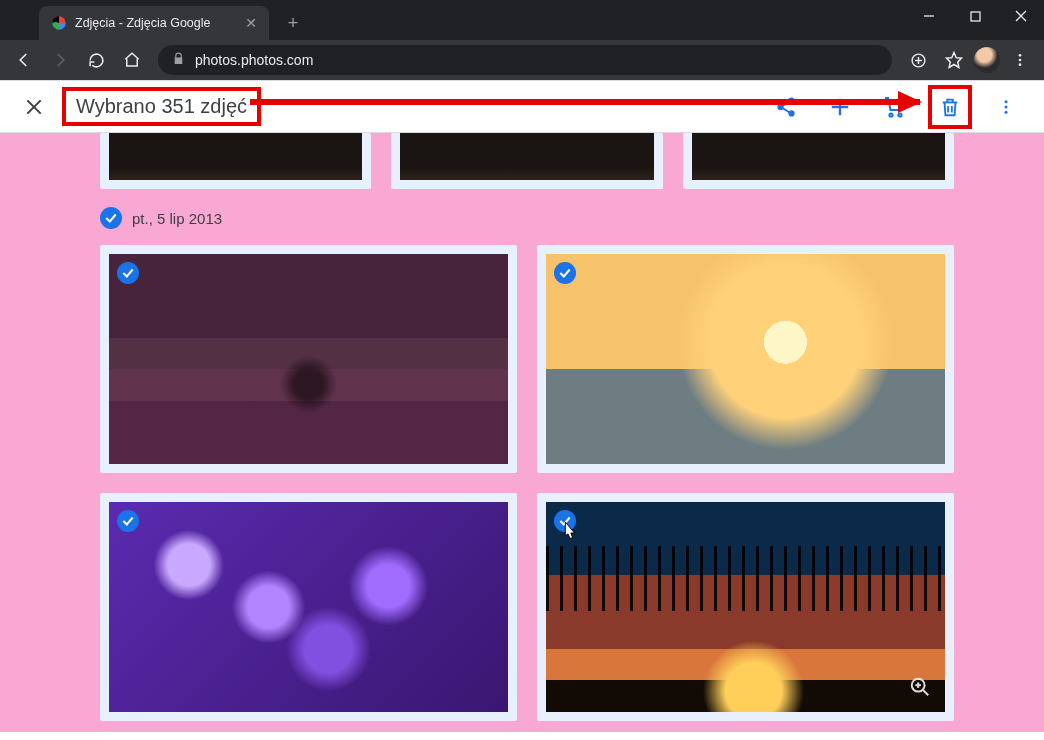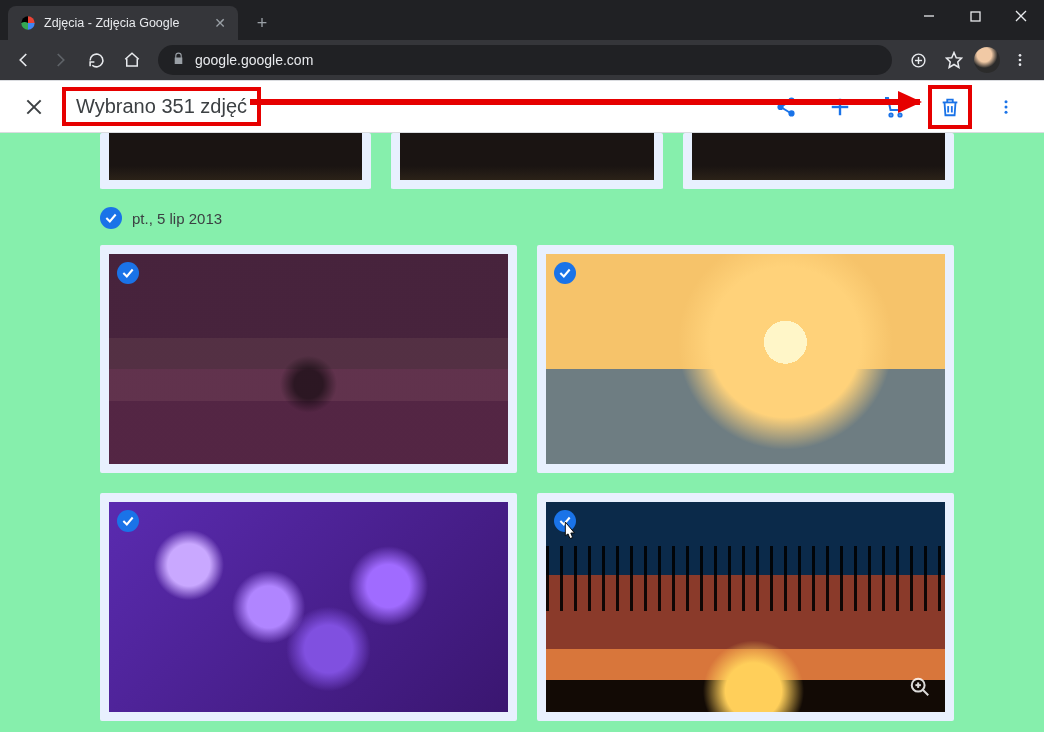--- a/index.html
+++ b/index.html
@@ -1,20 +1,20 @@
 <!DOCTYPE html>
 <html><head>
 <meta charset="utf-8">
 <style>
   * { box-sizing: border-box; margin: 0; padding: 0; }
   html, body { width: 1044px; height: 740px; font-family: Arial, Helvetica, sans-serif; background: #fff; overflow: hidden; }
 
   
   .chrome { background: #202124; }
-  .tabstrip { height: 40px; display: flex; align-items: flex-end; padding-left: 8px; }
+  .tabstrip { height: 40px; display: flex; align-items: flex-end; padding-left: 8px; margin-left: 31px; }
   .tab {
     display: flex; align-items: center; gap: 8px;
     background: #35363a; color: #e8eaed;
     height: 34px; padding: 0 12px; border-radius: 8px 8px 0 0;
     font-size: 12.5px; min-width: 230px; position: relative;
   }
   .tab .favicon { width: 16px; height: 16px; }
   .tab .title { flex: 1; white-space: nowrap; overflow: hidden; text-overflow: ellipsis; }
   .tab .close { color: #9aa0a6; font-size: 14px; cursor: pointer; }
   .newtab { width: 28px; height: 28px; margin-left: 10px; margin-bottom: 3px; color: #9aa0a6; display:flex; align-items:center; justify-content:center; cursor:pointer; font-size:18px; }
@@ -50,21 +50,21 @@
     position:absolute; left:250px; top:18px; height:0; width:670px;
     border-top: 6px solid #e60000;
   }
   .arrow-annot::after{
     content:''; position:absolute; right:-2px; top:-14px;
     border-left: 24px solid #e60000; border-top:11px solid transparent; border-bottom:11px solid transparent;
   }
   .selbar-wrap{position:relative;}
 
   
-  .content { padding: 0 90px 12px 100px; height:calc(100% - 60px); overflow-y:auto; background:#86efac;}
+  .content { padding: 0 90px 12px 100px; height:calc(100% - 60px); overflow-y:auto; background:#f9a8d4;}
   .toprow { display:flex; gap:20px; margin-bottom:18px; }
   .toprow .thumb { flex:1; height:56px; border-radius:2px; background: linear-gradient(#1a1412 0%, #1a1412 70%, #2b2218 100%); border:9px solid #e8f0fe; border-top:none;}
   .date-row { display:flex; align-items:center; gap:10px; margin: 14px 0 16px 0; }
   .check-badge { width:22px; height:22px; border-radius:50%; background:#1a73e8; display:flex; align-items:center; justify-content:center; }
   .check-badge svg { width:14px; height:14px; }
   .date-label { color:#3c4043; font-size:15px; }
 
   .grid { display:grid; grid-template-columns: 1fr 1fr; gap:20px; }
   .card { position:relative; border:9px solid #e8f0fe; border-radius:2px; }
   .card .img { width:100%; height:210px; display:block; }
@@ -160,21 +160,21 @@
     <div class="tool-btn">
         <svg width="18" height="18" viewBox="0 0 24 24" fill="none" stroke="currentColor" stroke-width="2">
           <path d="M3 11l9-8 9 8"></path>
           <path d="M5 10v10h14V10"></path>
         </svg>
       </div>
     <div class="omnibox">
       <span class="lock"><svg width="13" height="13" viewBox="0 0 24 24" fill="currentColor">
             <path d="M6 10V7a6 6 0 1 1 12 0v3h1v12H5V10h1zm2 0h8V7a4 4 0 1 0-8 0v3z"></path>
           </svg></span>
-      <span>google.google.com</span>
+      <span>photos.photos.com</span>
     </div>
     <div class="tool-btn">
         <svg width="17" height="17" viewBox="0 0 24 24" fill="none" stroke="currentColor" stroke-width="2">
           <circle cx="12" cy="12" r="9"></circle>
           <line x1="12" y1="7" x2="12" y2="17"></line>
           <line x1="7" y1="12" x2="17" y2="12"></line>
         </svg>
       </div>
     <div class="tool-btn">
         <svg width="18" height="18" viewBox="0 0 24 24" fill="none" stroke="currentColor" stroke-width="2">

